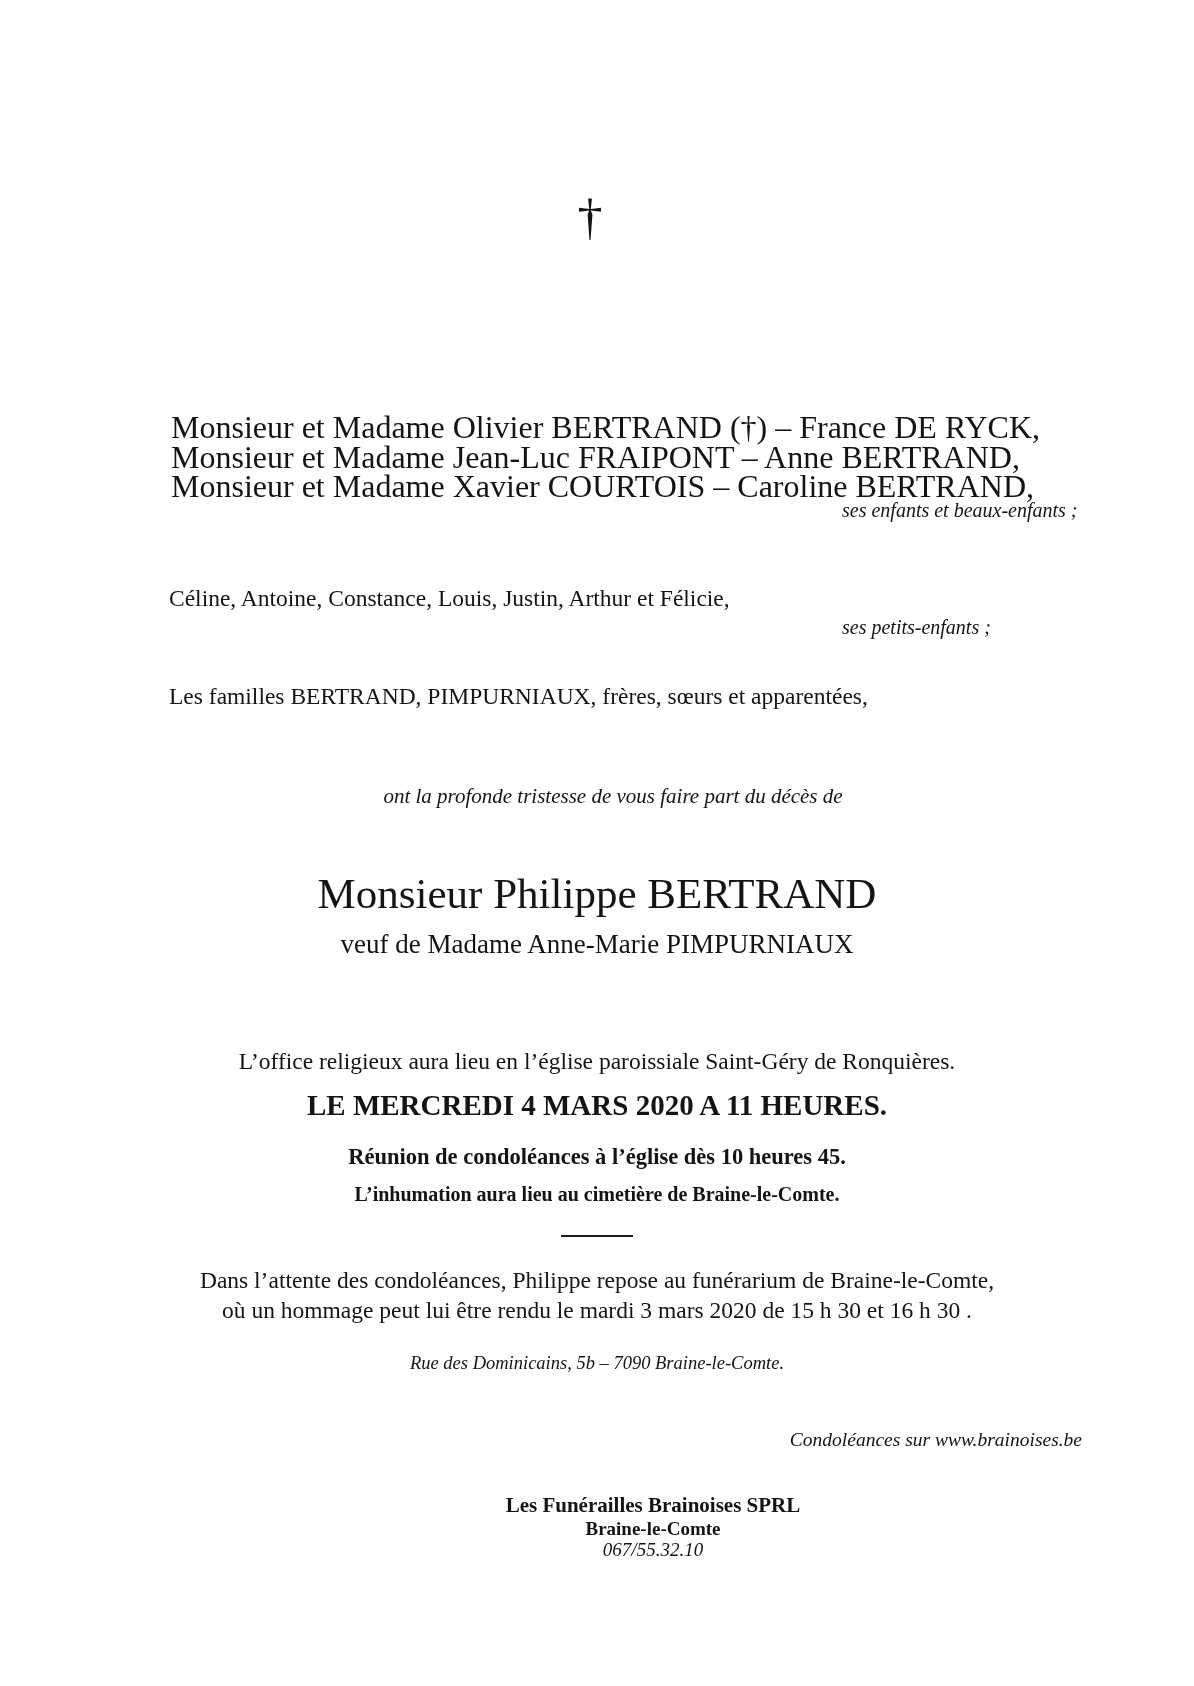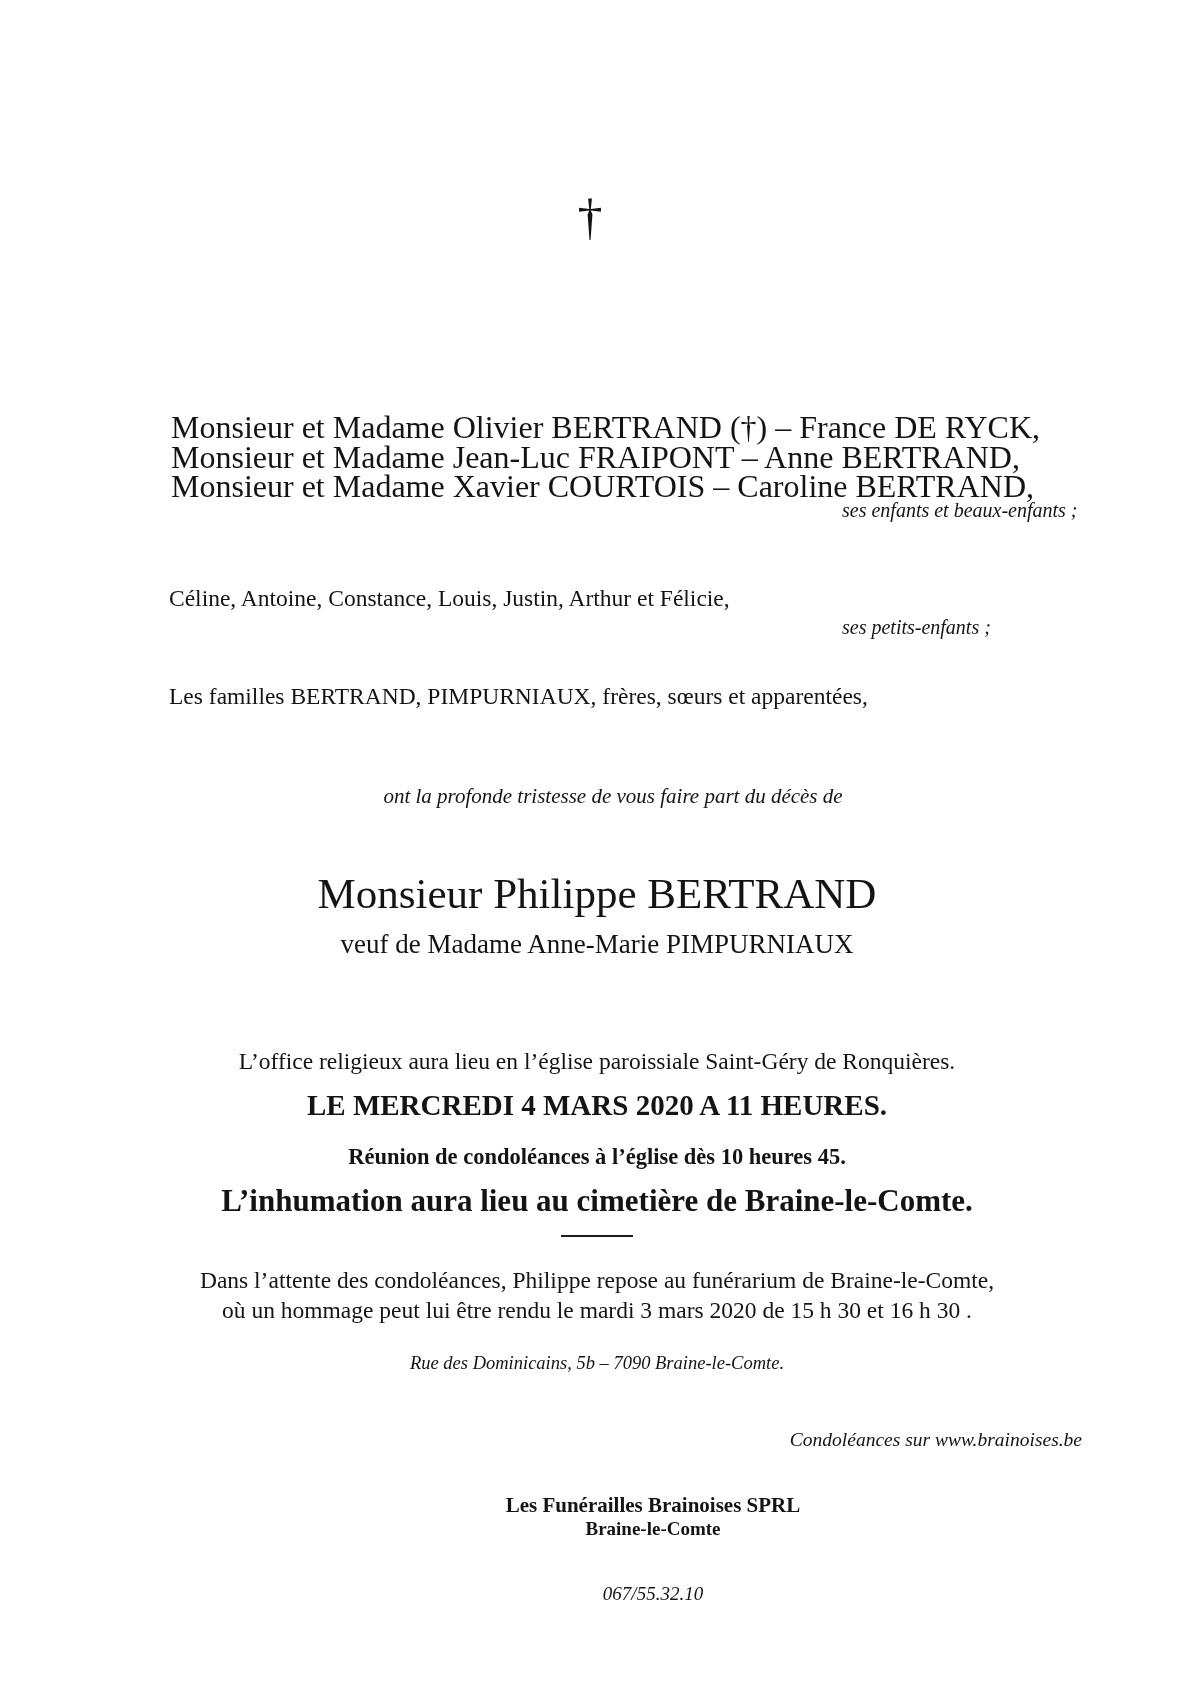--- a/index.html
+++ b/index.html
@@ -31,38 +31,38 @@
 
   .announcement { top: 784px; font-style: italic; font-size: 21px; margin-left: 32px; }
 
   .deceased-name { top: 869px; font-size: 43px; }
   .spouse-line { top: 929px; font-size: 27px; }
 
   .life-dates { top: 993px; font-size: 23.5px; }
   .service-location { top: 1048px; font-size: 23.5px; }
   .service-datetime { top: 1089px; font-size: 29px; font-weight: bold; }
   .condolence-meeting { top: 1144px; font-size: 22.5px; font-weight: bold; }
-  .burial-line { top: 1183px; font-size: 31px; font-weight: bold; }
+  .burial-line { top: 1183px; font-size: 20px; font-weight: bold; }
 
   .divider {
     top: 1235px; left: 0; right: 0;
     margin: 0 auto;
     width: 72px; height: 0;
     border-top: 2px solid #1c1c1c;
   }
 
   .visitation { top: 1265px; font-size: 23.5px; line-height: 30px; }
   .address { top: 1337px; font-style: italic; font-size: 18.5px; margin-top: 16px; }
 
   .website { top: 1429px; right: 112px; text-align: center; font-style: italic; font-size: 19.5px; }
 
   .footer { top: 1493px; left: 112px; right: 0; text-align: center; }
   .footer-company { font-size: 21px; font-weight: bold; line-height: 25px; }
   .footer-city { font-size: 19px; font-weight: bold; line-height: 21px; }
-  .footer-phone { font-size: 19px; font-style: italic; line-height: 21px; margin-top: 44px; }
+  .footer-phone { font-size: 19px; font-style: italic; line-height: 21px; }
 </style>
 </head>
 <body>
 
 <div class="page">
 
   <div class="abs cross">†</div>
 
   <div class="abs family-block">
     <div>Monsieur et Madame Olivier BERTRAND (†) – France DE RYCK,</div>

